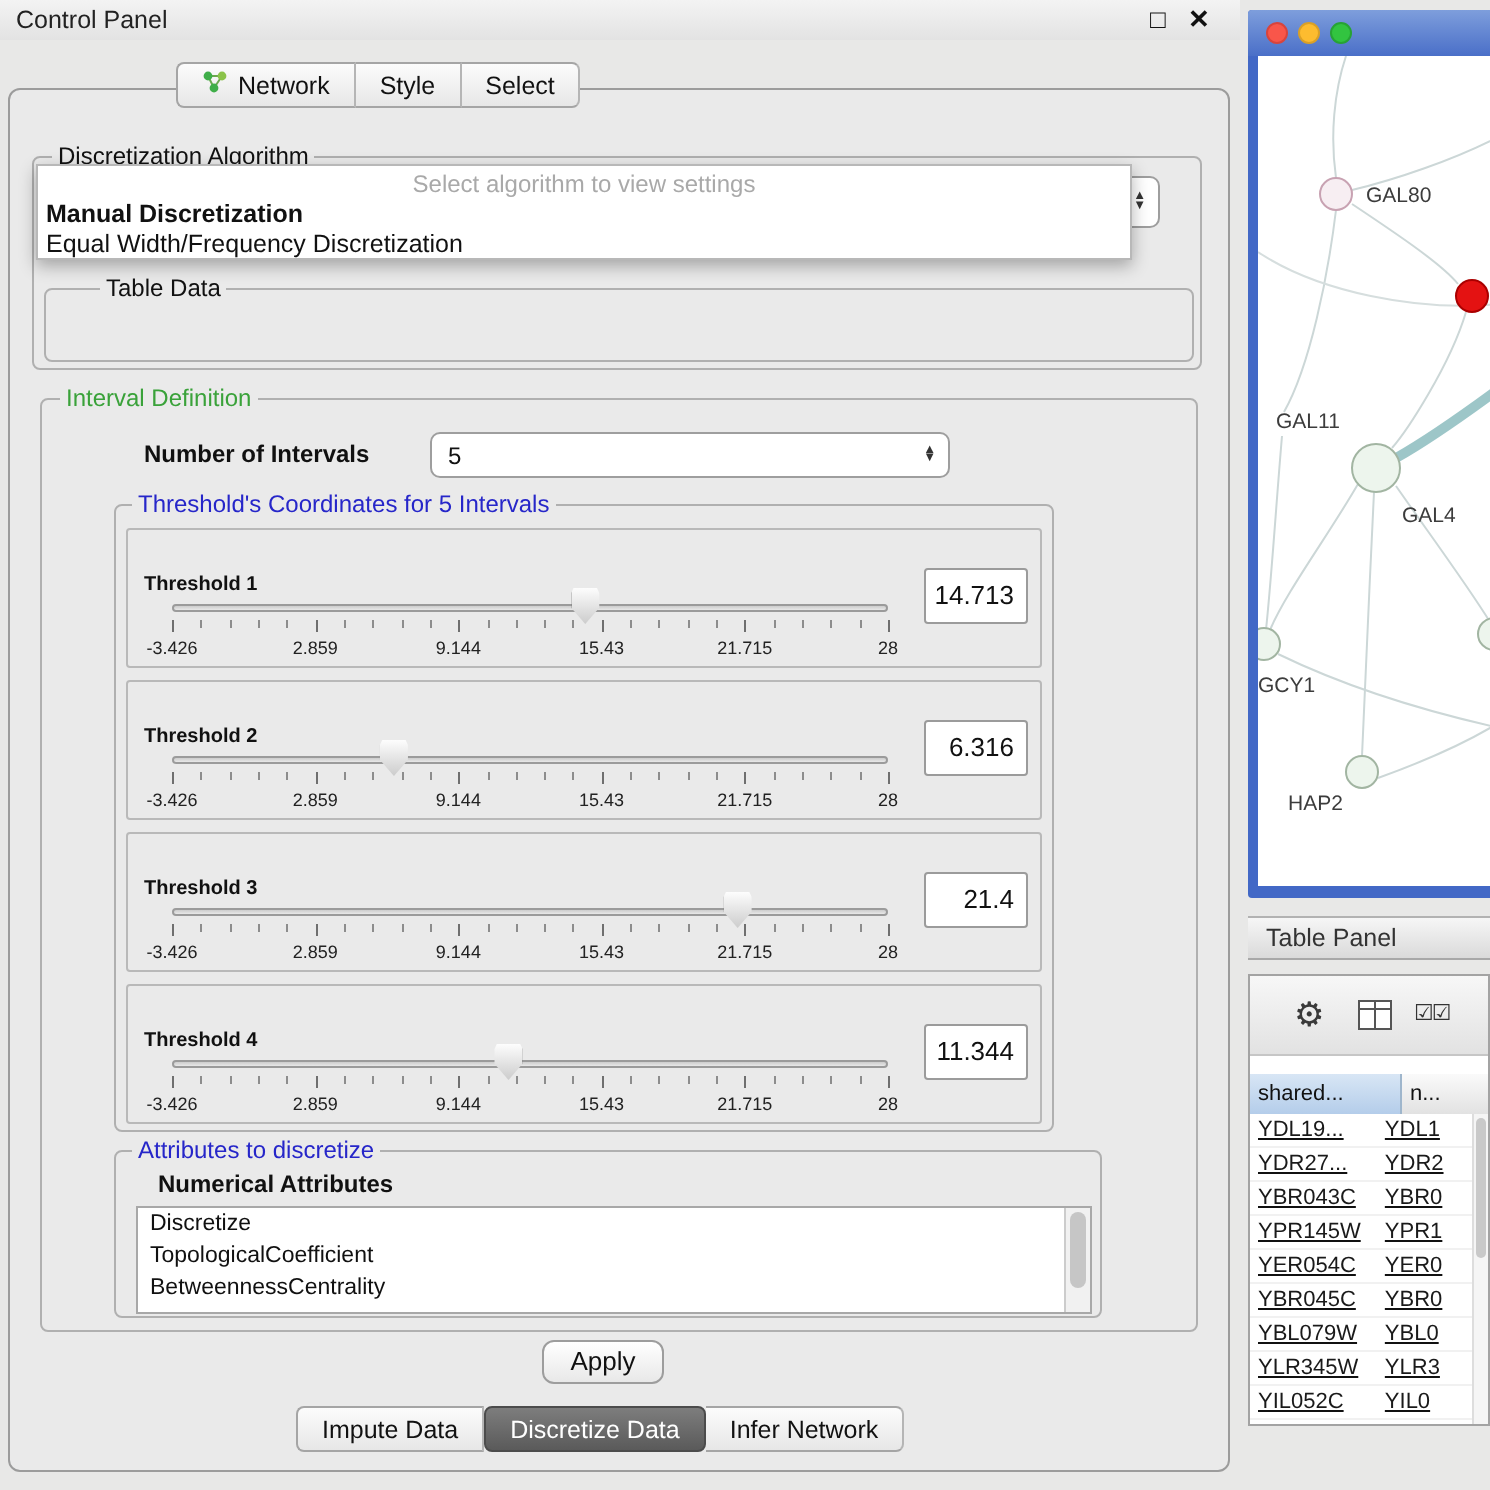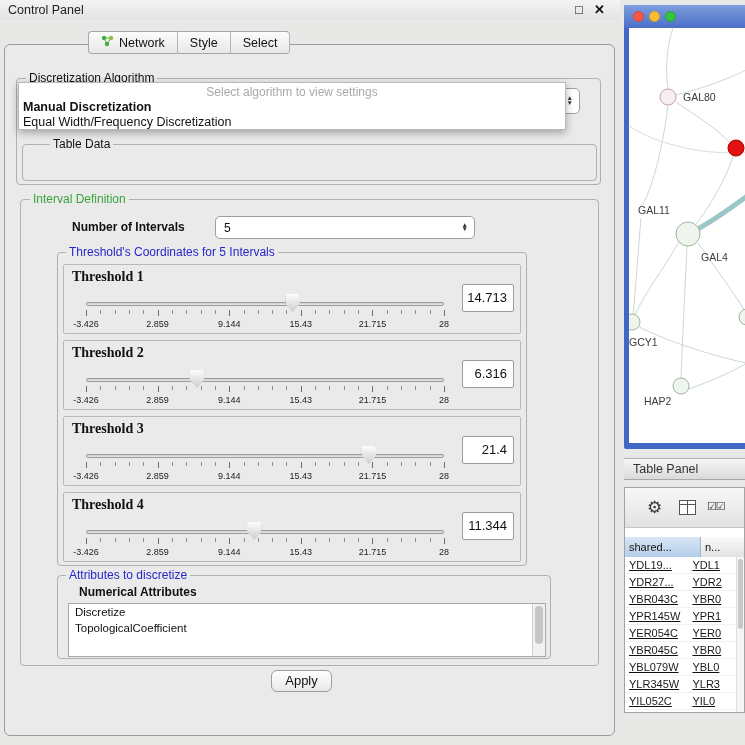--- a/index.html
+++ b/index.html
@@ -33,21 +33,21 @@
   .bold{font-weight:bold;padding-left:10px;}
 
   
   .combo{background:#fff;border:1px solid #9e9e9e;border-radius:5px;display:flex;align-items:center;padding-left:8px;font-size:12px;}
   .stepper{position:absolute;right:6px;top:50%;transform:translateY(-50%);display:flex;flex-direction:column;
            font-size:6.5px;line-height:4.6px;color:#333;text-align:center;}
 
   
   .threshold-panels{width:458px;}
   .threshold-panel{position:relative;height:70px;margin-bottom:6px;border:1px solid #b9b9b9;border-radius:2px;}
-  .th-label{position:absolute;left:8px;top:4px;font-weight:bold;font-size:14px;font-family:Liberation Serif, serif;}
+  .th-label{position:absolute;left:8px;top:22px;font-weight:bold;font-size:10px;}
   .slider{position:absolute;left:22px;top:28px;width:358px;height:40px;}
   .track{position:absolute;left:0;top:9px;width:100%;height:4px;background:linear-gradient(#cdcdcd,#e8e8e8);
          border:1px solid #9b9b9b;border-radius:3px;}
   .thumb{position:absolute;top:1px;width:14px;height:18px;background:linear-gradient(#fdfdfd,#cccccc);
          clip-path:polygon(8% 0,92% 0,100% 14%,100% 55%,50% 100%,0 55%,0 14%);filter:drop-shadow(0 0 1px #777);}
   .ticks{position:absolute;left:0;top:17px;width:100%;height:7px;}
   .ticks i{position:absolute;top:0;width:1px;height:4px;background:#8d8d8d;font-style:normal;}
   .ticks i.major{height:6px;background:#6f6f6f;}
   .scale{position:absolute;left:0;top:26px;width:100%;height:11px;font-size:9px;color:#222;}
   .scale span{position:absolute;transform:translateX(-50%);white-space:nowrap;}
@@ -338,28 +338,40 @@
       </div>
     </div>
 
   <div class="abs group" style="left:57px;top:575px;width:494px;height:84px;"></div>
   <span class="abs group-title t-blue" style="left:66px;top:568px;">Attributes to discretize</span>
   <span class="abs bold" style="left:69px;top:585px;">Numerical Attributes</span>
   <div class="abs attr-list" style="left:68px;top:603px;width:478px;height:54px;">
     <div>
         <div class="list-item">Discretize</div>
         <div class="list-item">TopologicalCoefficient</div>
+        <div class="list-item">BetweennessCentrality</div>
       </div>
     <div class="list-scroll">
       <div class="list-thumb"></div>
     </div>
   </div>
 
   <div class="abs apply-btn" style="left:271px;top:670px;">Apply</div>
 
+  <div class="abs tab-bar" style="left:148px;top:703px;">
+      <div class="tab-seg">
+        <span>Impute Data</span>
+      </div>
+      <div class="tab-seg selected">
+        <span>Discretize Data</span>
+      </div>
+      <div class="tab-seg">
+        <span>Infer Network</span>
+      </div>
+    </div>
 
   <div class="abs algo-popup">
     <div class="popup-prompt">Select algorithm to view settings</div>
     <div class="popup-item bold">Manual Discretization</div>
     <div class="popup-item">Equal Width/Frequency Discretization</div>
   </div>
 
   <div class="abs network-window">
     <div class="nw-titlebar">
       <div class="light red"></div>

